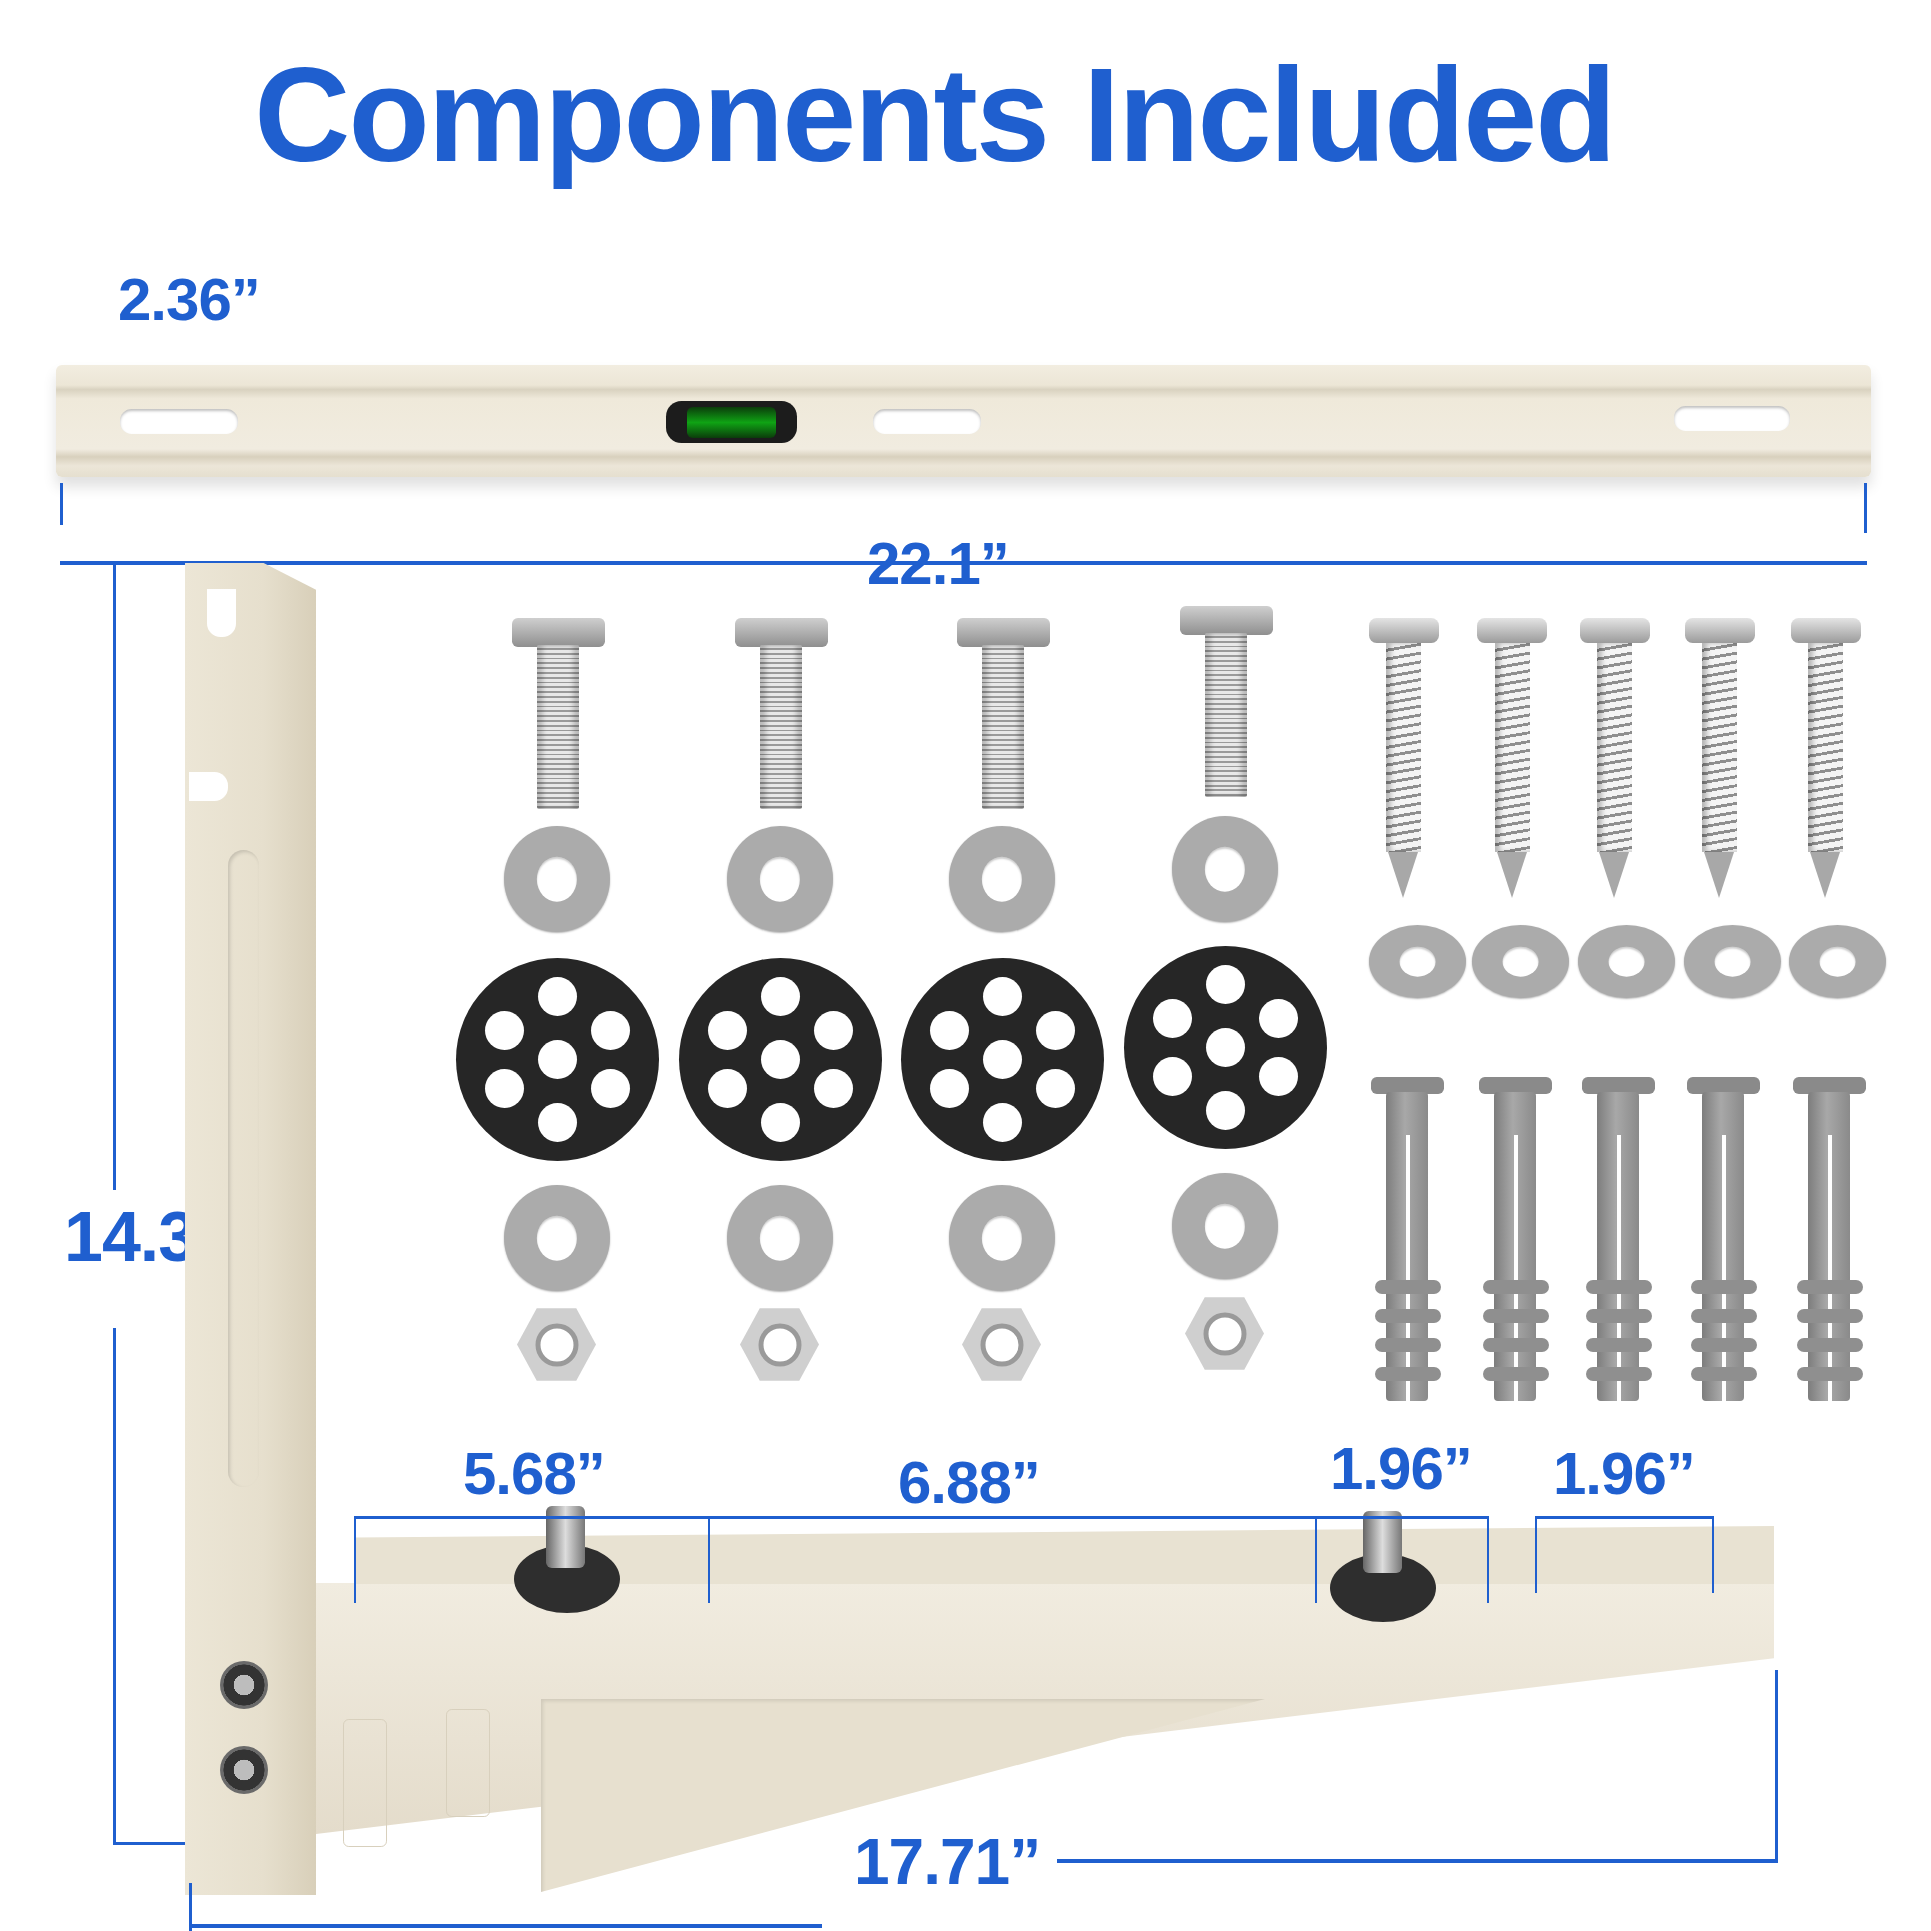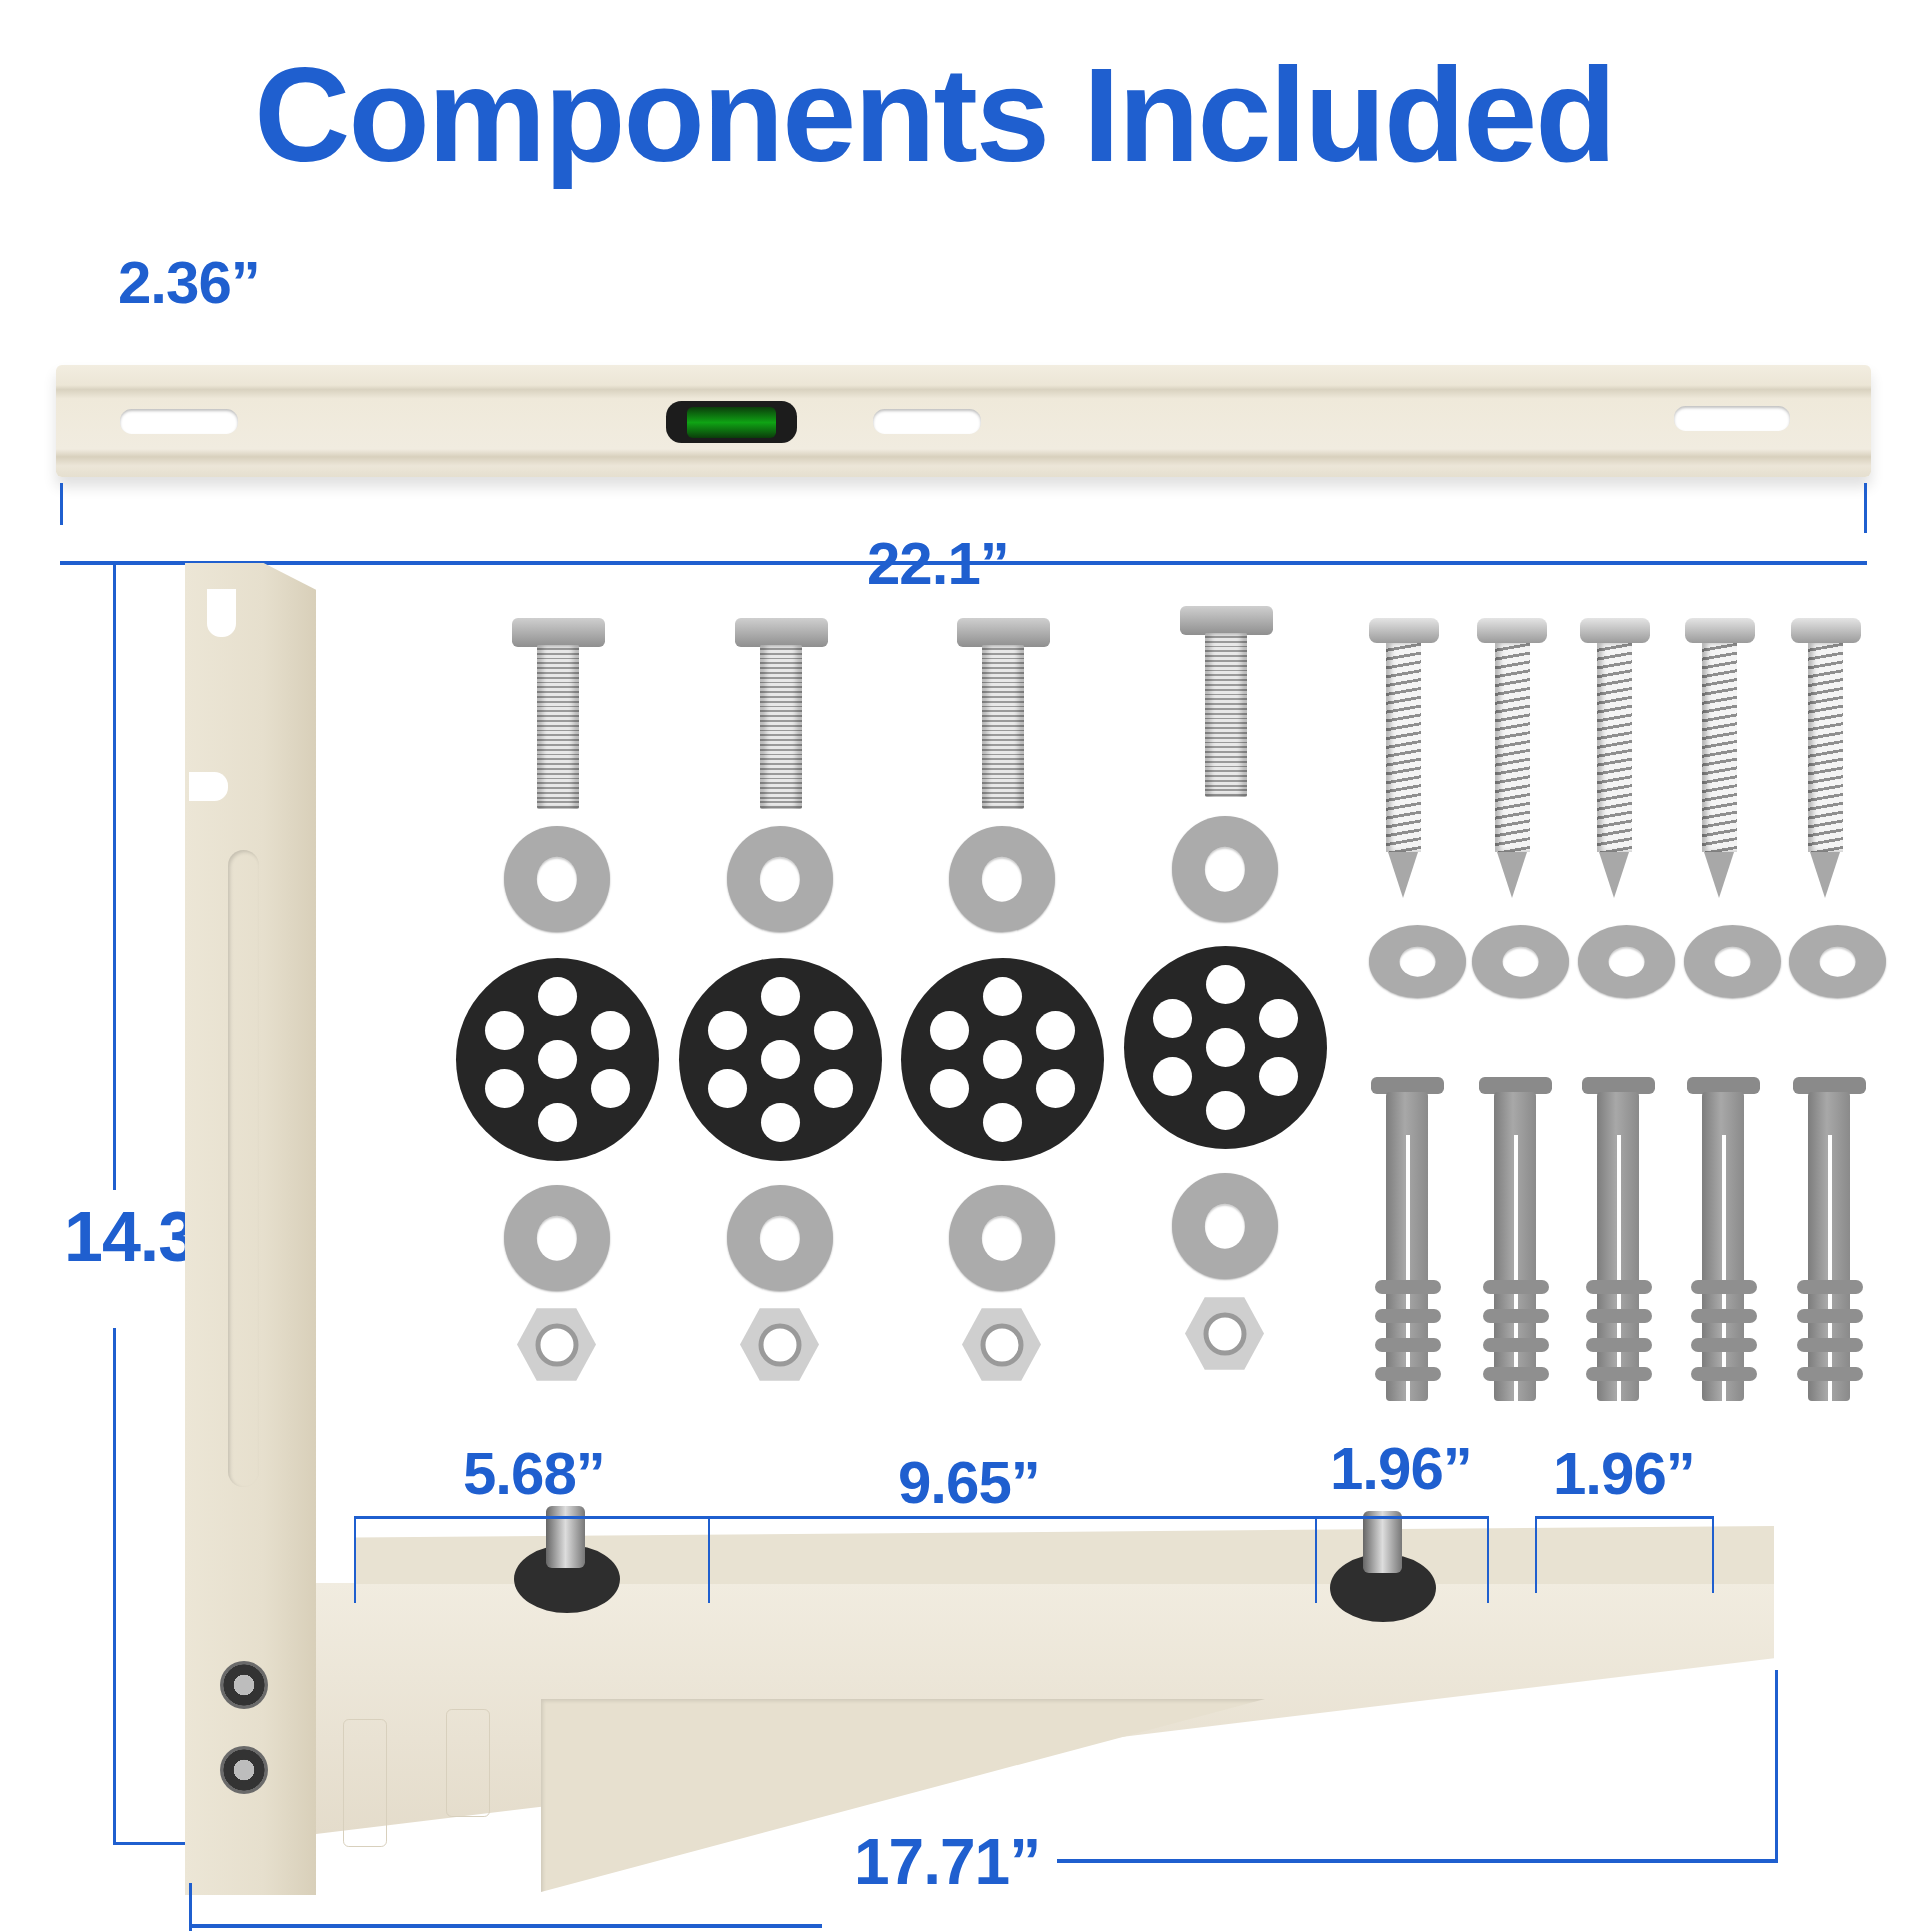--- a/index.html
+++ b/index.html
@@ -30,21 +30,21 @@
   .anchor .fin{position:absolute;background:#8f8f8f;border-radius:7.7px;}
   .bracket{position:absolute;background:linear-gradient(90deg,#ece6d6,#e6dfcd 60%,#d8cfb9);}
   .screwhole{position:absolute;width:48px;height:48px;border-radius:50%;background:radial-gradient(circle,#bdbdbd 0 30%,#333 31% 60%,#6a6a6a 61%);}
   .grom{position:absolute;}
 </style>
 </head>
 <body>
 
 <div class="abs title">Components Included</div>
 
-<div class="abs dim" style="left:118px;top:248px;">2.36”</div>
+<div class="abs dim" style="left:118px;top:265px;">2.36”</div>
 <div class="ln" style="left:120px;top:365px;width:152px;height:2.9px;"></div>
 <div class="ln" style="left:120px;top:365px;width:2.9px;height:64px;"></div>
 <div class="ln" style="left:268px;top:365px;width:2.9px;height:64px;"></div>
 
 <div class="abs rail">
   <div class="slot" style="left:64px;top:44px;width:118px;"></div>
   <div class="slot" style="left:817px;top:44px;width:108px;"></div>
   <div class="slot" style="left:1618px;top:41px;width:116px;"></div>
 </div>
 <div class="level">
@@ -75,21 +75,21 @@
 
 <div class="screwhole" style="left:220px;top:1661px;"></div>
 <div class="screwhole" style="left:220px;top:1746px;"></div>
 
 <div class="grom" style="left:514px;top:1545px;width:106px;height:68px;border-radius:50%;background:#2e2e2e;"></div>
 <div class="grom" style="left:546px;top:1506px;width:39px;height:62px;background:linear-gradient(90deg,#666,#ddd,#777);border-radius:5.8px;"></div>
 <div class="grom" style="left:1330px;top:1554px;width:106px;height:68px;border-radius:50%;background:#2e2e2e;"></div>
 <div class="grom" style="left:1363px;top:1511px;width:39px;height:62px;background:linear-gradient(90deg,#666,#ddd,#777);border-radius:5.8px;"></div>
 
 <div class="abs dim" style="left:463px;top:1439px;">5.68”</div>
-<div class="abs dim" style="left:898px;top:1448px;">9.65”</div>
+<div class="abs dim" style="left:898px;top:1448px;">6.88”</div>
 <div class="abs dim" style="left:1330px;top:1434px;">1.96”</div>
 <div class="abs dim" style="left:1553px;top:1439px;">1.96”</div>
 <div class="ln" style="left:354px;top:1516px;width:1134px;height:2.9px;"></div>
 <div class="ln" style="left:1535px;top:1516px;width:179px;height:2.9px;"></div>
 <div class="ln" style="left:354px;top:1516px;width:1.9px;height:87px;"></div>
 <div class="ln" style="left:708px;top:1516px;width:1.9px;height:87px;"></div>
 <div class="ln" style="left:1315px;top:1516px;width:1.9px;height:87px;"></div>
 <div class="ln" style="left:1487px;top:1516px;width:1.9px;height:87px;"></div>
 <div class="ln" style="left:1535px;top:1516px;width:1.9px;height:77px;"></div>
 <div class="ln" style="left:1712px;top:1516px;width:1.9px;height:77px;"></div>

